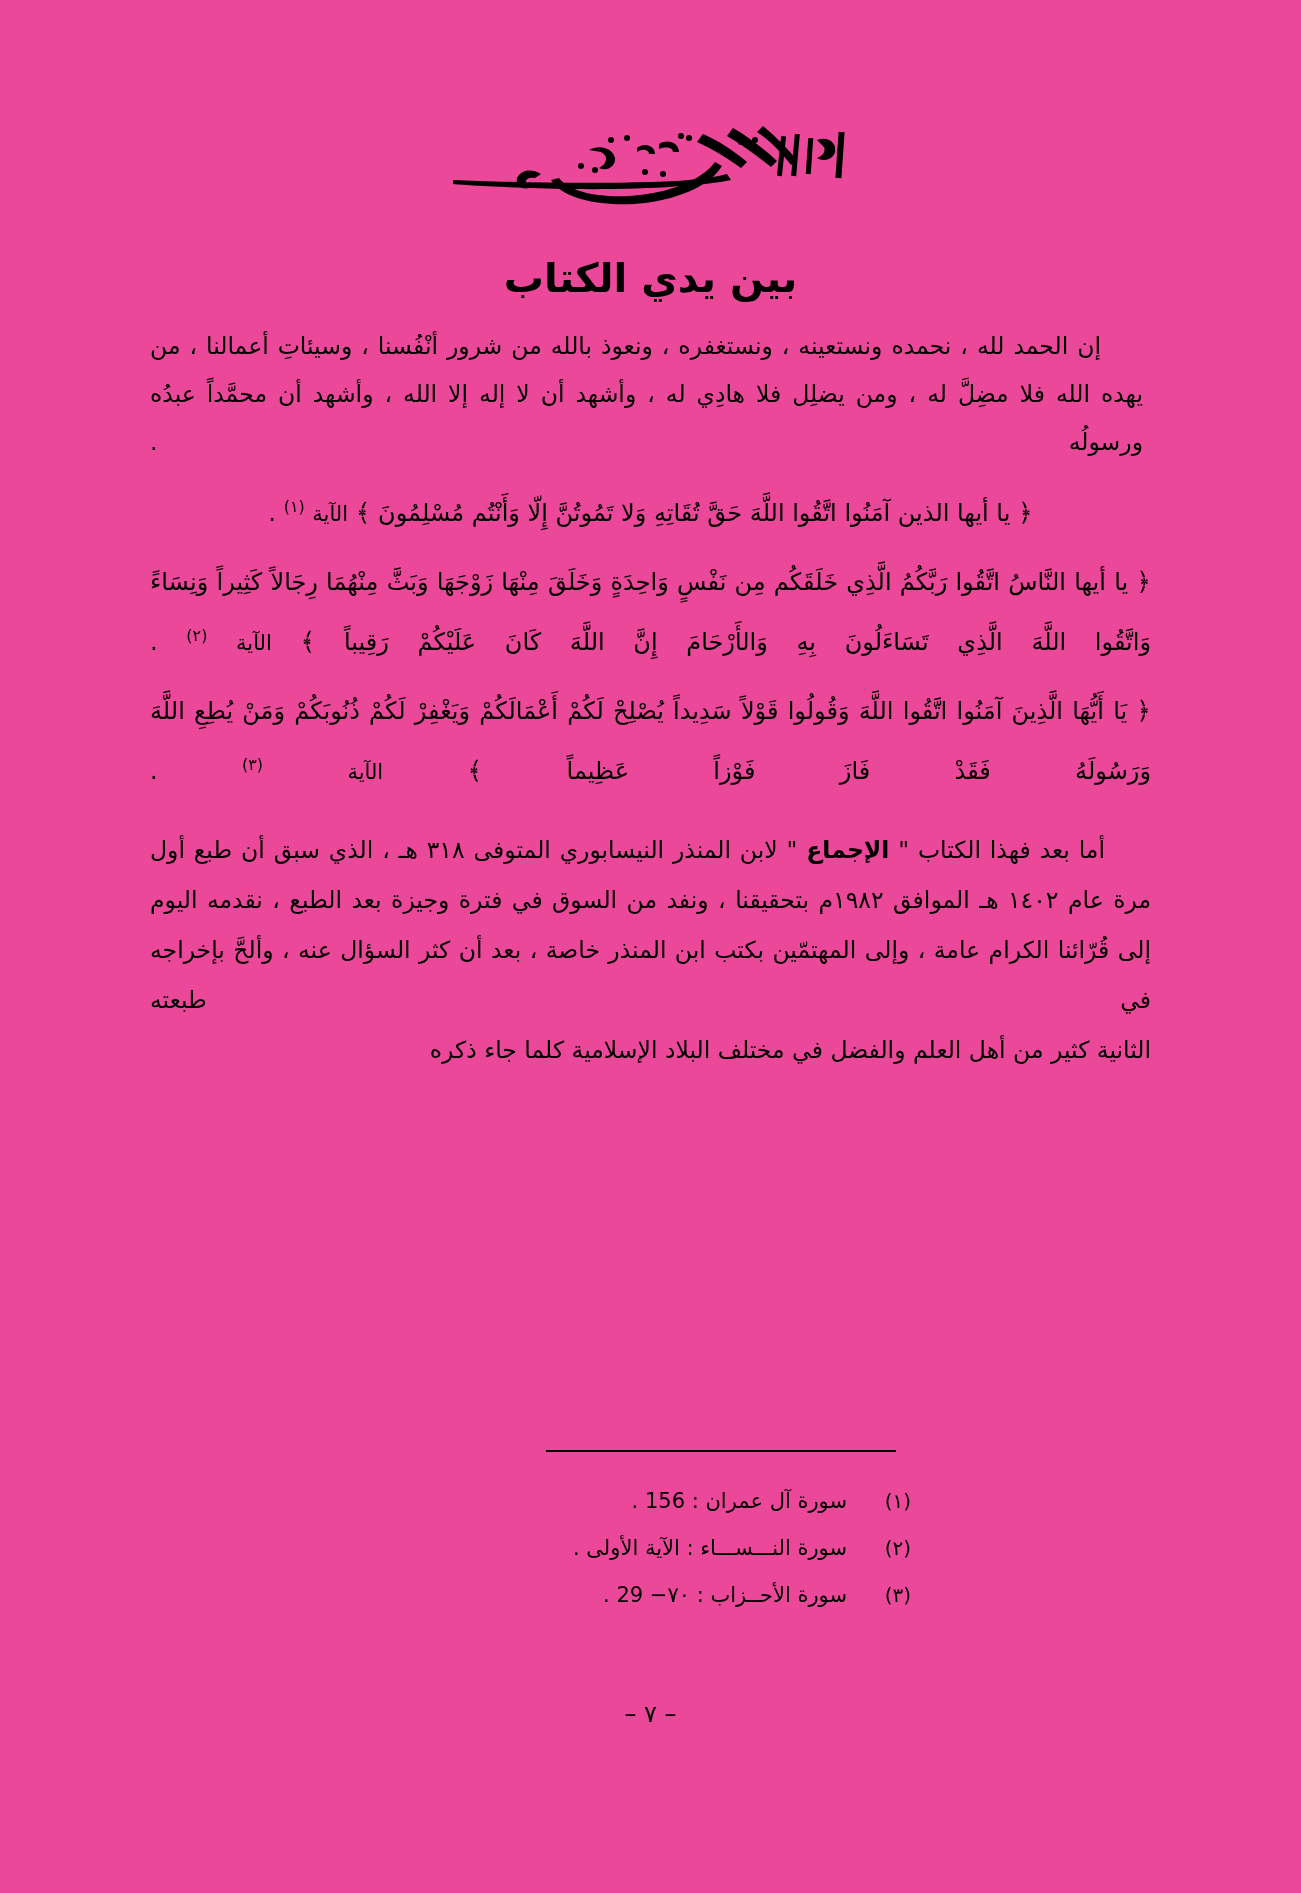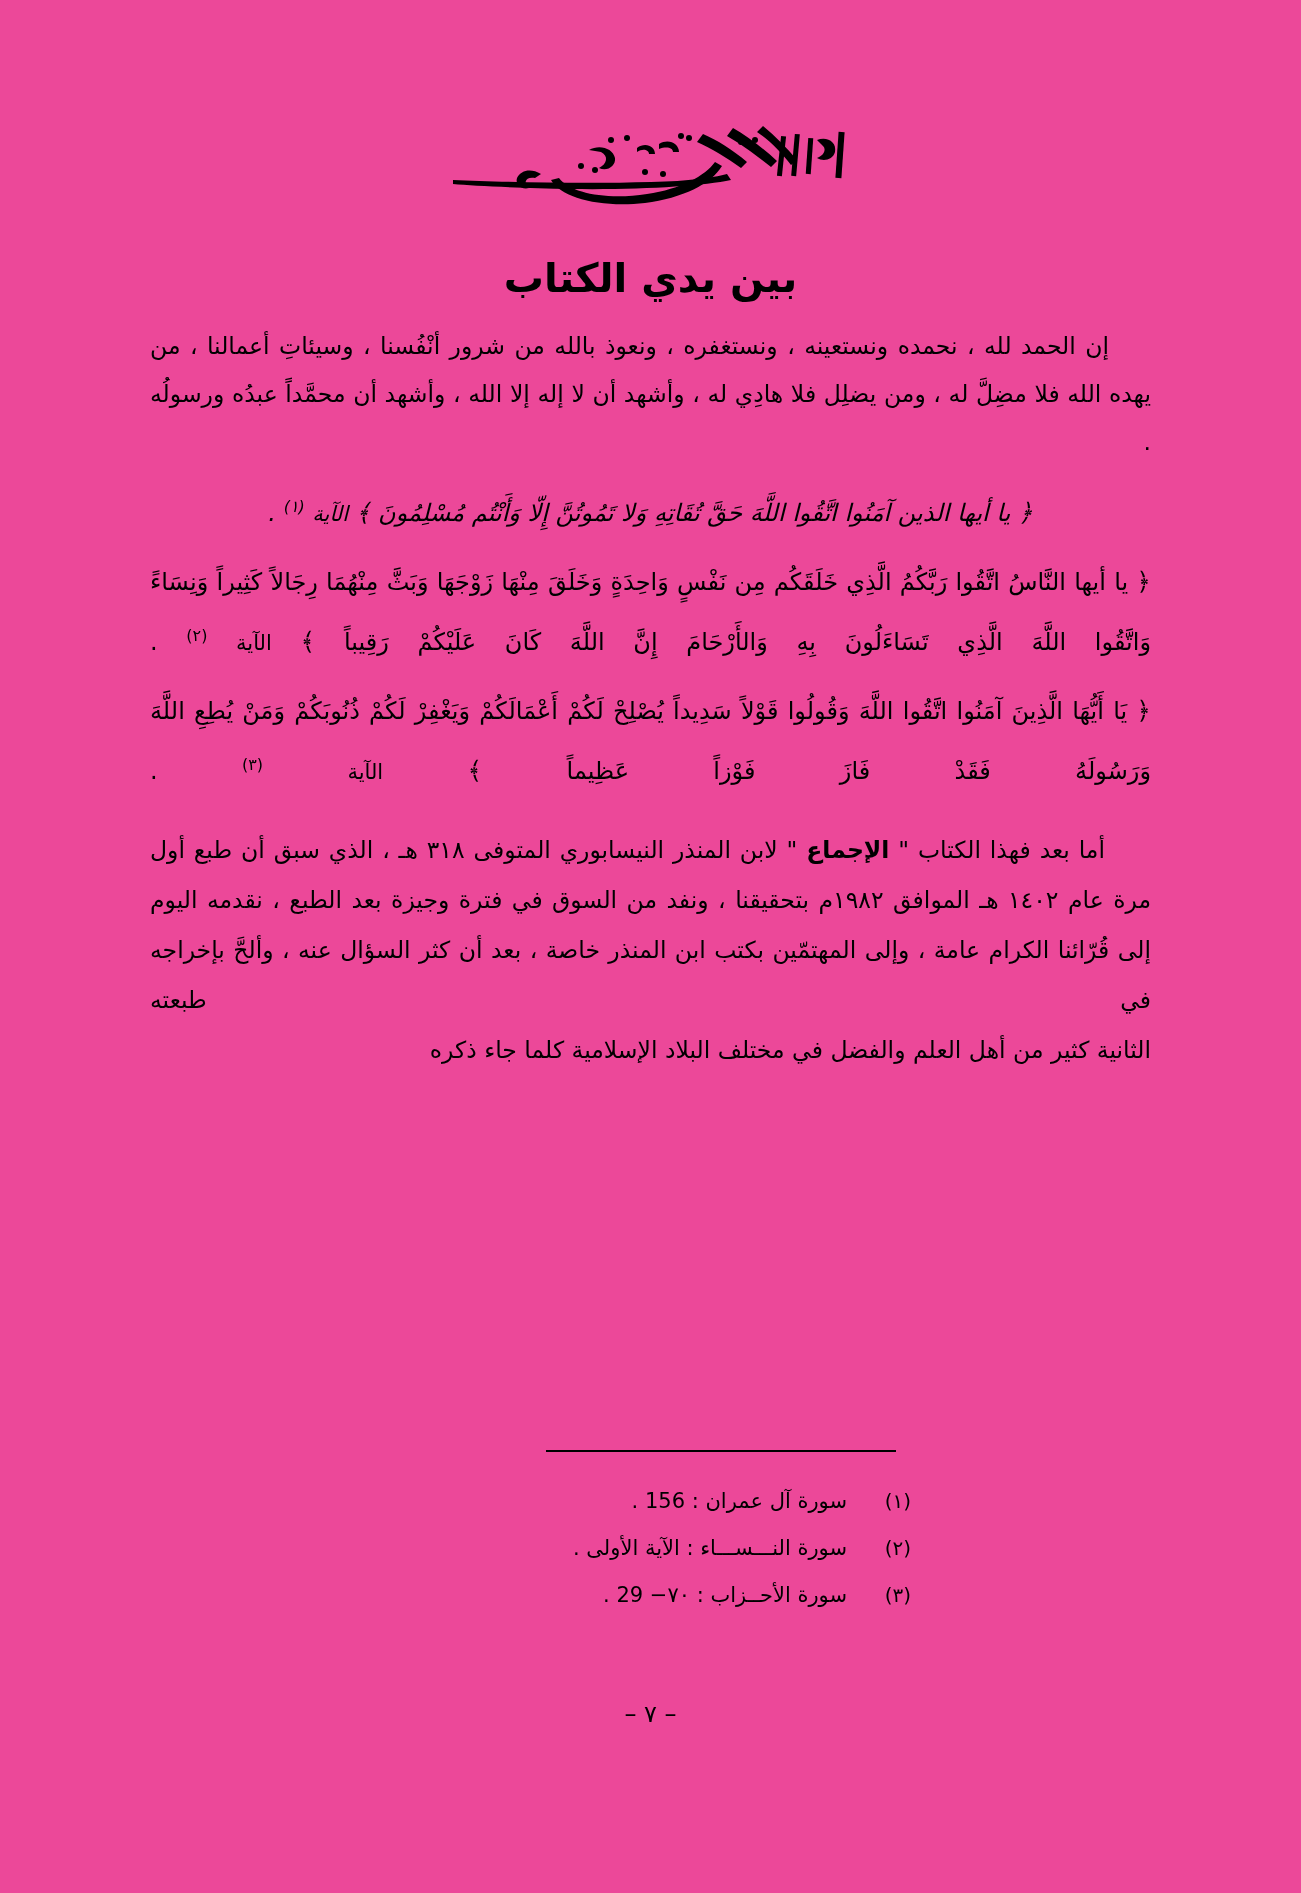--- a/index.html
+++ b/index.html
@@ -56,42 +56,41 @@
     right: 150px;
     left: 150px;
     direction: rtl;
     text-align: justify;
     text-align-last: justify;
     font-size: 23.5px;
     line-height: 48px;
   }
 
   .para {
-    margin: 0 0 6px 0;
+    margin: 0 8px 6px 0;
     text-indent: 0;
     direction: rtl;
   }
   .para.indent {
     text-indent: 42px;
   }
 
   
   .verse {
     margin: 14px 0 12px 0;
     direction: rtl;
     text-align: justify;
     text-align-last: justify;
     font-size: 24px;
     line-height: 54px;
     letter-spacing: -0.2px;
   }
   .verse-center {
     text-align: left;
     text-align-last: center;
-    font-style: italic;
   }
   .bracket { font-size: 25px; }
   .ref-label { font-size: 21px; }
   .sup {
     font-size: 16px;
     vertical-align: super;
   }
 
   .closing {
     margin-top: 26px;

